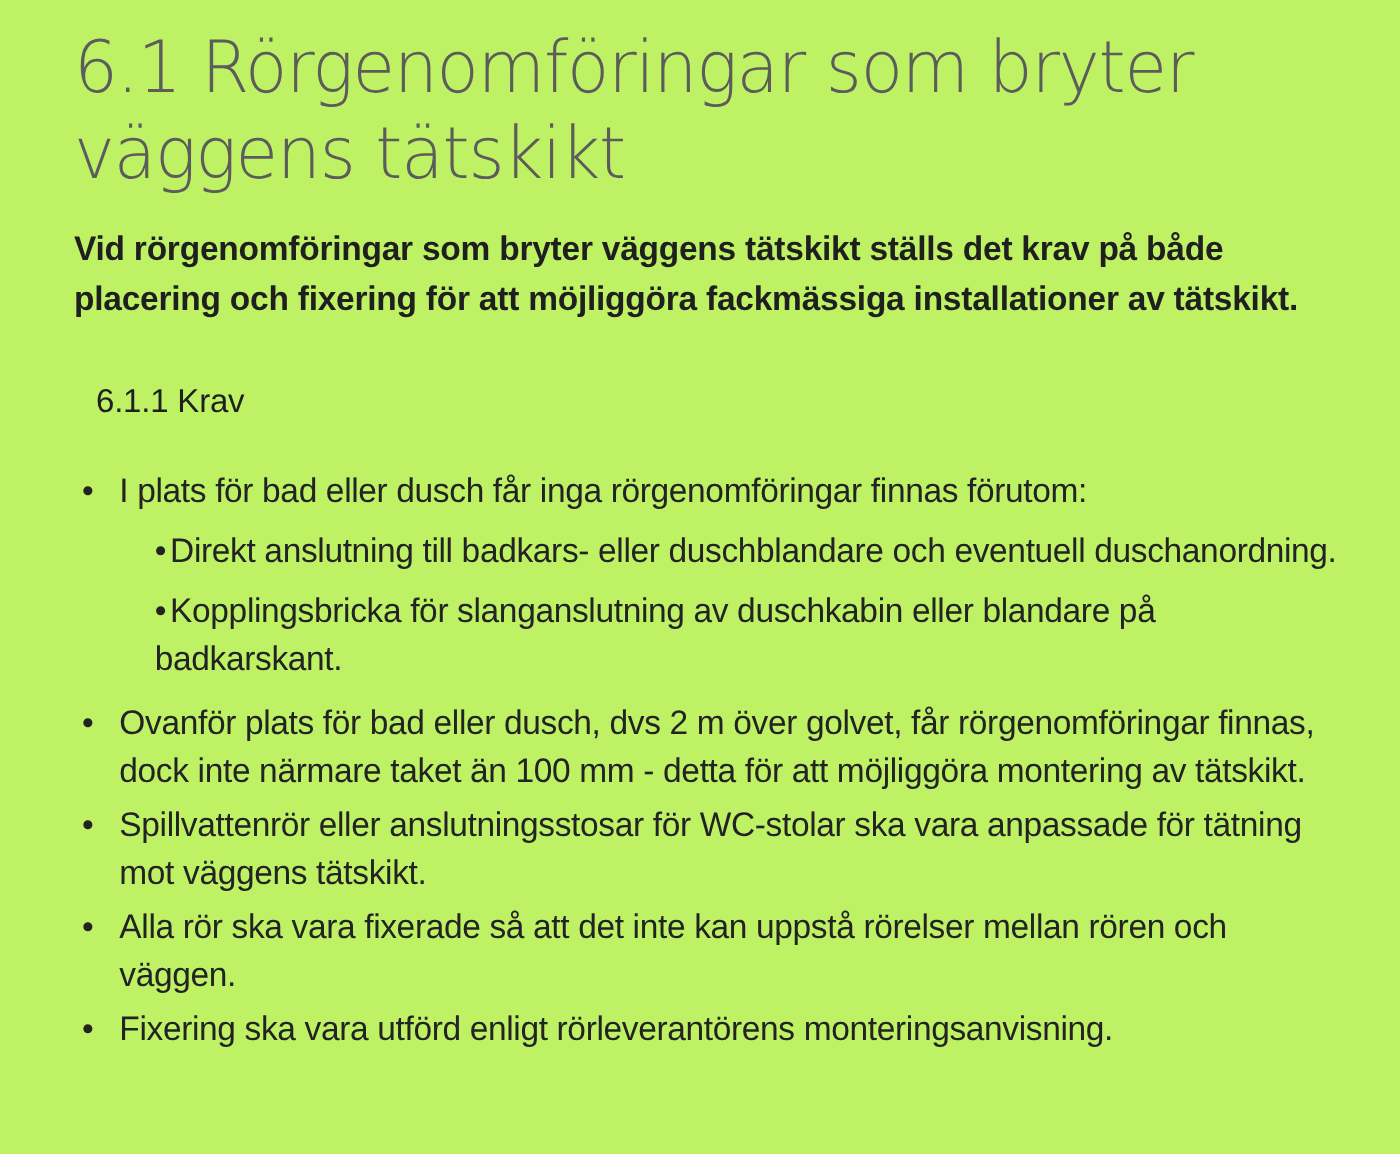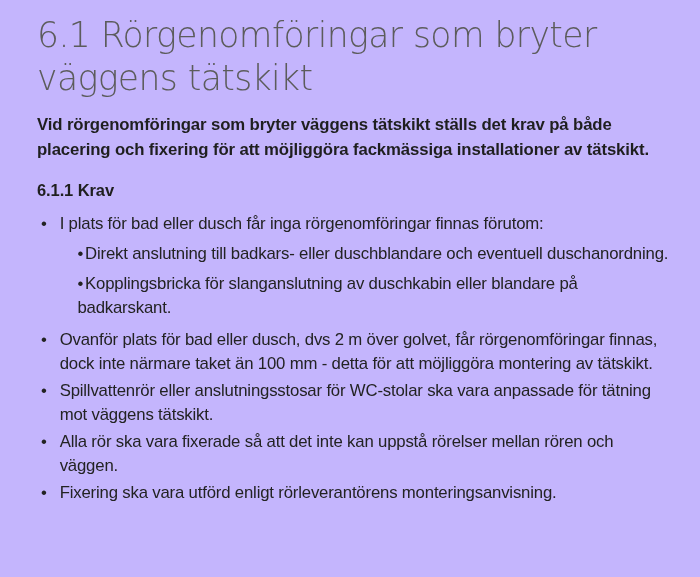--- a/index.html
+++ b/index.html
@@ -12,21 +12,21 @@
     height: 577px;
     overflow: hidden;
     font-family: "Liberation Sans", sans-serif;
     -webkit-font-smoothing: antialiased;
   }
 
   .page {
     width: 700px;
     height: 577px;
     position: relative;
-    background: #c4b5fd;
+    background: #bef264;
     box-sizing: border-box;
     padding: 0 20px 0 37px;
   }
 
   
   .doc-heading {
     margin: 0;
     padding-top: 13px;
     font-family: "DejaVu Sans", sans-serif;
     font-weight: 300;
@@ -49,24 +49,24 @@
     line-height: 24.5px;
     color: #1f1f1f;
     letter-spacing: -0.12px;
     max-width: 625px;
     transform: scaleX(0.985);
     transform-origin: left top;
   }
 
   
   .sub-heading {
-    margin: 0;
+    margin: 11px;
     padding-top: 17px;
     font-family: "Liberation Sans", sans-serif;
-    font-weight: bold;
+    font-weight: normal;
     font-size: 16.5px;
     line-height: 22px;
     color: #1f1f1f;
     letter-spacing: -0.1px;
   }
 
   
   .req-list {
     list-style: none;
     margin: 0;

